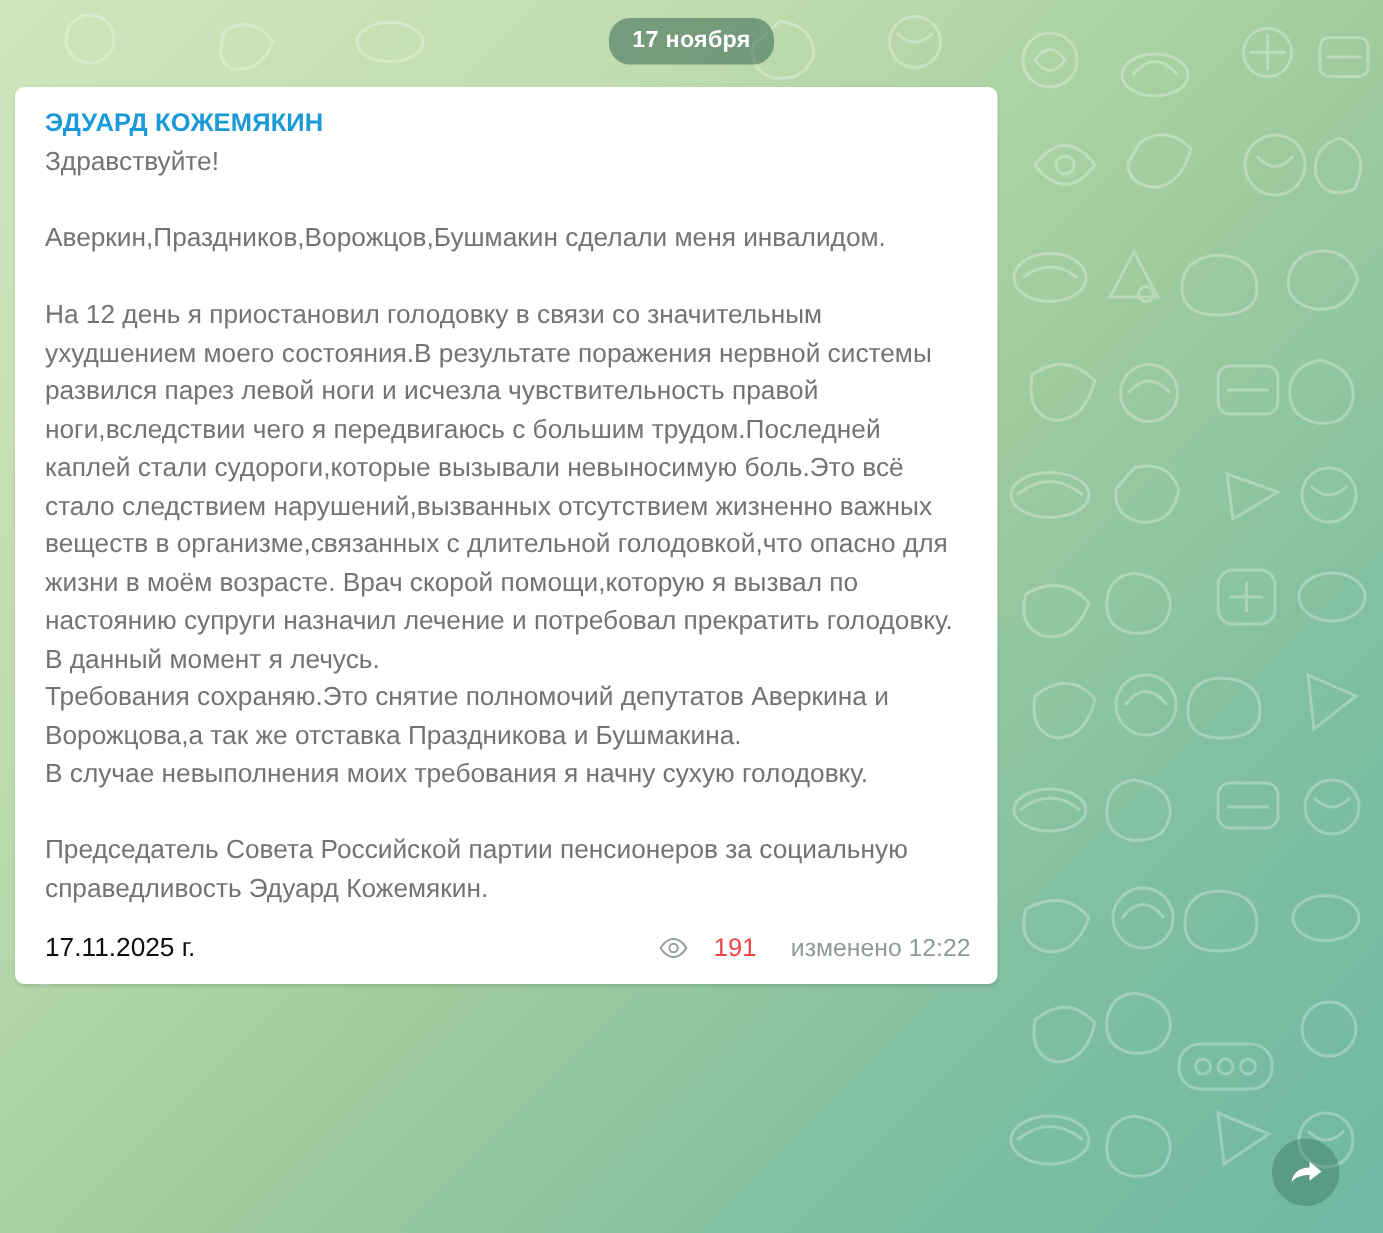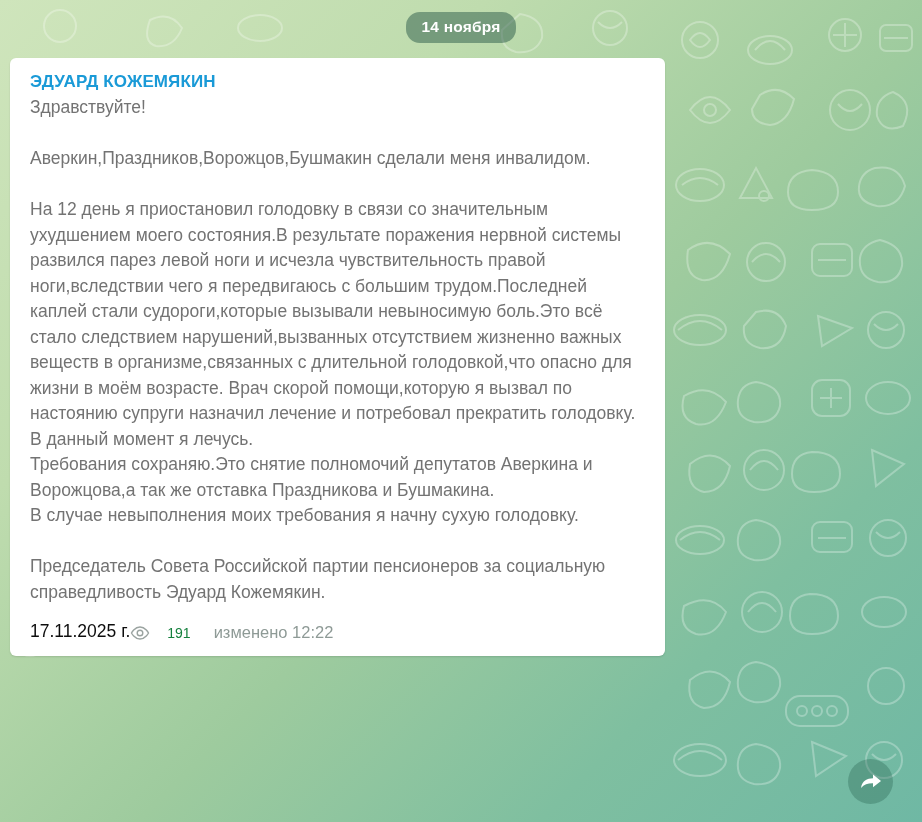--- a/index.html
+++ b/index.html
@@ -76,20 +76,21 @@
     color: #737373;
     font-size: 17.5px;
     line-height: 25.5px;
     white-space: pre-wrap;
     word-wrap: break-word;
   }
 
   .meta-row {
     display: flex;
     align-items: flex-end;
+    justify-content: space-between;
     margin-top: 14px;
     padding-bottom: 2px;
   }
   .date-text {
     color: #0d0d0d;
     font-size: 17.5px;
     line-height: 25px;
   }
   .meta-right {
     display: flex;
@@ -99,22 +100,22 @@
     font-size: 16px;
     padding-bottom: 2px;
   }
   .eye-icon {
     display: inline-block;
     width: 20px;
     height: 14px;
     line-height: 0;
   }
   .views-count {
-    color: #15803d;
-    font-size: 14px;
+    color: #ef4444;
+    font-size: 17px;
     margin-left: 10px;
   }
   .edited-text {
     color: #8e9a96;
     font-size: 16.5px;
     margin-left: 16px;
   }
 
   
   .share-btn {
@@ -226,21 +227,21 @@
       <circle cx="610" cy="28" r="17"></circle>
       <path d="M598 22 q12 12 24 0"></path>
 
       <path d="M20 450 q24 -14 40 6 q-10 24 -28 20 q-16 -6 -12 -26z"></path>
       <circle cx="30" cy="640" r="16"></circle>
       <path d="M18 636 q12 12 24 0"></path>
     </g>
   </svg>
 
   <div class="date-pill-wrap">
-    <div class="date-pill">14 ноября</div>
+    <div class="date-pill">17 ноября</div>
   </div>
 
   <div class="bubble">
     <div class="author">ЭДУАРД КОЖЕМЯКИН</div>
     <div class="msg-text">Здравствуйте!
 
 Аверкин,Праздников,Ворожцов,Бушмакин сделали меня инвалидом.
 
 На 12 день я приостановил голодовку в связи со значительным ухудшением моего состояния.В результате поражения нервной системы развился парез левой ноги и исчезла чувствительность правой ноги,вследствии чего я передвигаюсь с большим трудом.Последней каплей стали судороги,которые вызывали невыносимую боль.Это всё стало следствием нарушений,вызванных отсутствием жизненно важных веществ в организме,связанных с длительной голодовкой,что опасно для жизни в моём возрасте. Врач скорой помощи,которую я вызвал по настоянию супруги назначил лечение и потребовал прекратить голодовку.
 В данный момент я лечусь.

